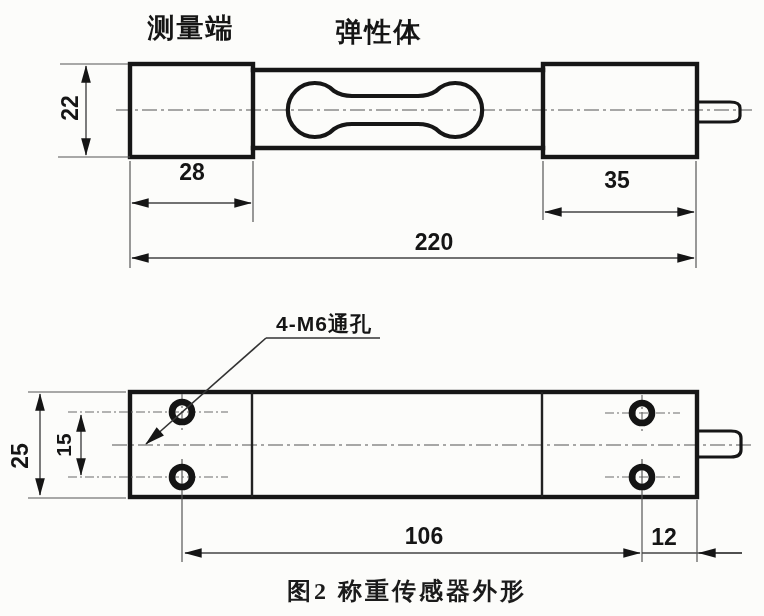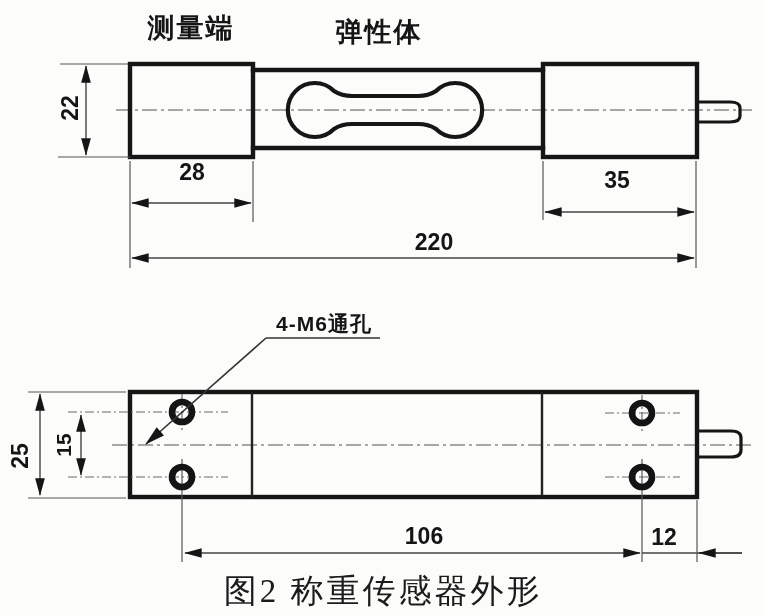--- a/index.html
+++ b/index.html
@@ -20,24 +20,25 @@
     line-height:1;
     user-select:none;
   }
   .lbl.rot{transform:translate(-50%,-50%) rotate(-90deg);}
   .zh-top{font-size:27px;letter-spacing:2px;}
   .num{font-size:23px;}
   .num-sm{font-size:21px;}
   .hole-note{font-size:21px;letter-spacing:1px;}
   .caption{
     font-family:"Liberation Serif","DejaVu Serif",serif;
-    font-weight:400;
-    font-size:33px;
+    font-weight:700;
+    font-size:24px;
     letter-spacing:3px;
     color:#1b1b1b;
+    margin-left:24px;
   }
   svg .outline{stroke:#161616;stroke-width:4.4;fill:none;stroke-linecap:square;}
   svg .outline-med{stroke:#161616;stroke-width:3.2;fill:none;}
   svg .inner-div{stroke:#222;stroke-width:2.4;fill:none;}
   svg .dim{stroke:#454545;stroke-width:1.4;fill:none;}
   svg .ext{stroke:#555;stroke-width:1.2;fill:none;}
   svg .cline{stroke:#8a8a8a;stroke-width:1.3;fill:none;stroke-dasharray:15 4 3 4;}
   svg .hline{stroke:#6a6a6a;stroke-width:1.2;fill:none;stroke-dasharray:9 3 2 3;}
   svg .hole{stroke:#141414;stroke-width:6.6;fill:none;}
   svg .leader{stroke:#333;stroke-width:1.6;fill:none;}

